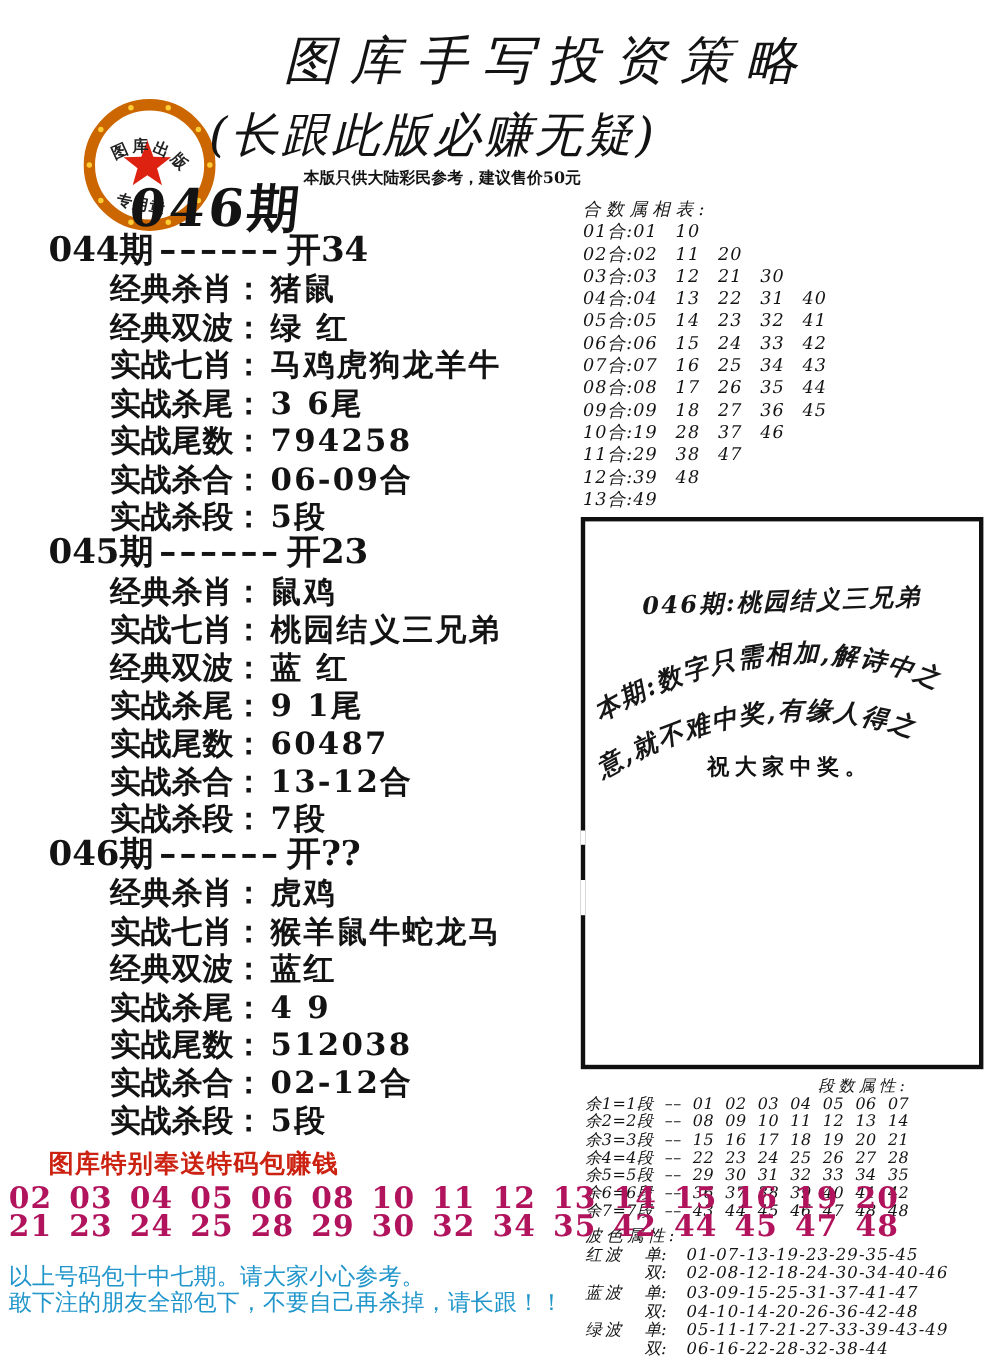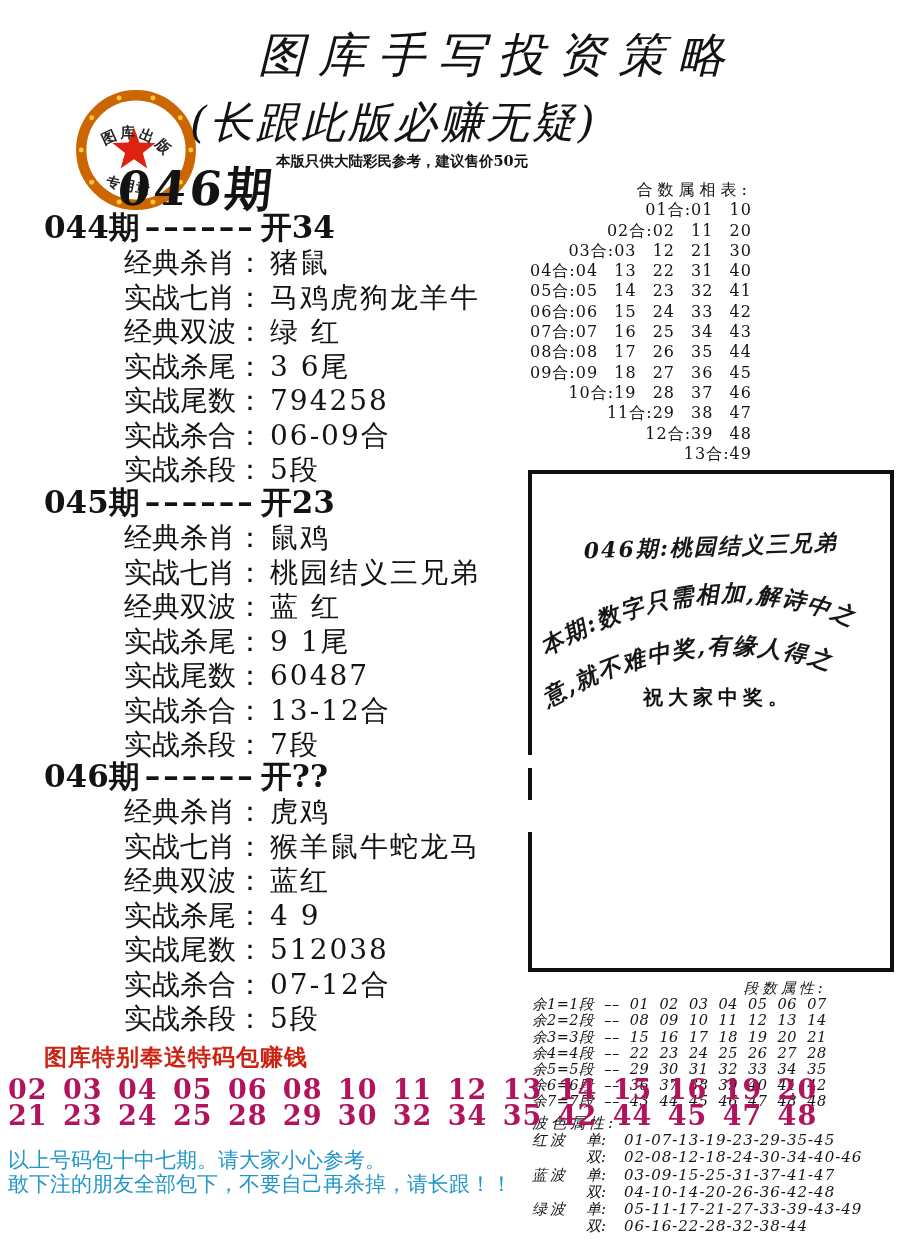--- a/index.html
+++ b/index.html
@@ -14,26 +14,26 @@
   .note{position:absolute;left:276px;top:152px;font-size:14.5px;font-weight:bold;white-space:nowrap;}
   .stamp{position:absolute;left:74px;top:88px;width:124px;height:124px;}
   .big-issue{position:absolute;left:118px;top:158px;font-size:47px;font-weight:bold;
              transform:skewX(-6deg);letter-spacing:3px;white-space:nowrap;}
 
   
   .period{position:absolute;left:44px;width:505px;}
   .pd0{top:208px}.pd1{top:483px}.pd2{top:757px}
   .p-head{font-size:31px;font-weight:bold;white-space:nowrap;height:38px;line-height:38px;}
   .p-dash{letter-spacing:3px;margin:0 5px;}
-  .p-row{font-size:28px;font-weight:normal;margin-left:80px;height:34.5px;line-height:34.5px;white-space:nowrap;}
+  .p-row{font-size:28px;font-weight:bold;margin-left:56px;height:34.5px;line-height:34.5px;white-space:nowrap;}
   .p-value{margin-left:6px;letter-spacing:2px;}
 
   
-  .sum-table{position:absolute;left:530px;top:180px;font-size:16px;
-             line-height:20.3px;white-space:nowrap;text-align:right;}
+  .sum-table{position:absolute;left:530px;top:180px;font-style:italic;font-size:16px;
+             line-height:20.3px;white-space:nowrap;}
   .st-head{letter-spacing:5px;}
   .st-row{word-spacing:10px;letter-spacing:1px;}
 
   
   .poem-box{position:absolute;left:528px;top:470px;width:366px;height:502px;
             border:4px solid #101010;box-sizing:border-box;background:#fff;}
   .gap{position:absolute;left:-4px;width:4px;background:#fff;}
   .gap1{top:281px;height:13px;}
   .gap2{top:326px;height:32px;}
   .poem-box svg{display:block;}
@@ -100,22 +100,22 @@
   </div>
 
   <div class="title">图库手写投资策略</div>
   <div class="subtitle">(长跟此版必赚无疑)</div>
   <div class="note">本版只供大陆彩民参考，建议售价50元</div>
   <div class="big-issue">046期</div>
 
   <div class="period pd0">
     <div class="p-head"><span>044期</span><span class="p-dash">––––––</span><span>开34</span></div>
     <div class="p-row"><span class="p-label">经典杀肖：</span><span class="p-value">猪鼠</span></div>
+    <div class="p-row"><span class="p-label">经典双波：</span><span class="p-value">绿 红</span></div>
     <div class="p-row"><span class="p-label">实战七肖：</span><span class="p-value">马鸡虎狗龙羊牛</span></div>
-    <div class="p-row"><span class="p-label">经典双波：</span><span class="p-value">绿 红</span></div>
     <div class="p-row"><span class="p-label">实战杀尾：</span><span class="p-value">3 6尾</span></div>
     <div class="p-row"><span class="p-label">实战尾数：</span><span class="p-value">794258</span></div>
     <div class="p-row"><span class="p-label">实战杀合：</span><span class="p-value">06-09合</span></div>
     <div class="p-row"><span class="p-label">实战杀段：</span><span class="p-value">5段</span></div>
   </div>
 
   <div class="period pd1">
     <div class="p-head"><span>045期</span><span class="p-dash">––––––</span><span>开23</span></div>
     <div class="p-row"><span class="p-label">经典杀肖：</span><span class="p-value">鼠鸡</span></div>
     <div class="p-row"><span class="p-label">实战七肖：</span><span class="p-value">桃园结义三兄弟</span></div>
@@ -126,21 +126,21 @@
     <div class="p-row"><span class="p-label">实战杀段：</span><span class="p-value">7段</span></div>
   </div>
 
   <div class="period pd2">
     <div class="p-head"><span>046期</span><span class="p-dash">––––––</span><span>开??</span></div>
     <div class="p-row"><span class="p-label">经典杀肖：</span><span class="p-value">虎鸡</span></div>
     <div class="p-row"><span class="p-label">实战七肖：</span><span class="p-value">猴羊鼠牛蛇龙马</span></div>
     <div class="p-row"><span class="p-label">经典双波：</span><span class="p-value">蓝红</span></div>
     <div class="p-row"><span class="p-label">实战杀尾：</span><span class="p-value">4 9</span></div>
     <div class="p-row"><span class="p-label">实战尾数：</span><span class="p-value">512038</span></div>
-    <div class="p-row"><span class="p-label">实战杀合：</span><span class="p-value">07-12合</span></div>
+    <div class="p-row"><span class="p-label">实战杀合：</span><span class="p-value">02-12合</span></div>
     <div class="p-row"><span class="p-label">实战杀段：</span><span class="p-value">5段</span></div>
   </div>
 
   <div class="sum-table">
     <div class="st-head">合数属相表:</div>
     <div class="st-row">01合:01 10</div>
     <div class="st-row">02合:02 11 20</div>
     <div class="st-row">03合:03 12 21 30</div>
     <div class="st-row">04合:04 13 22 31 40</div>
     <div class="st-row">05合:05 14 23 32 41</div>

